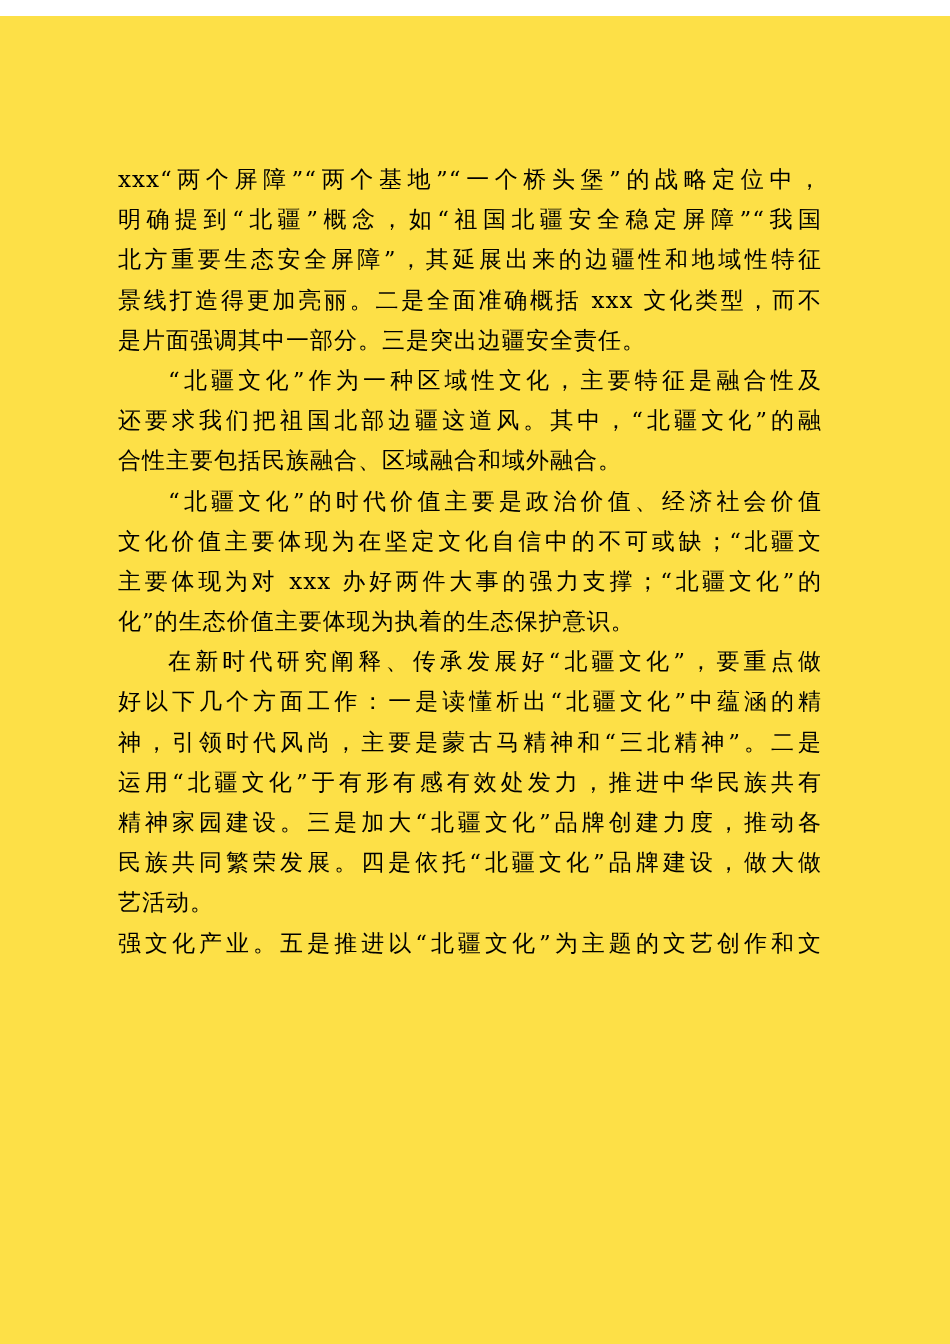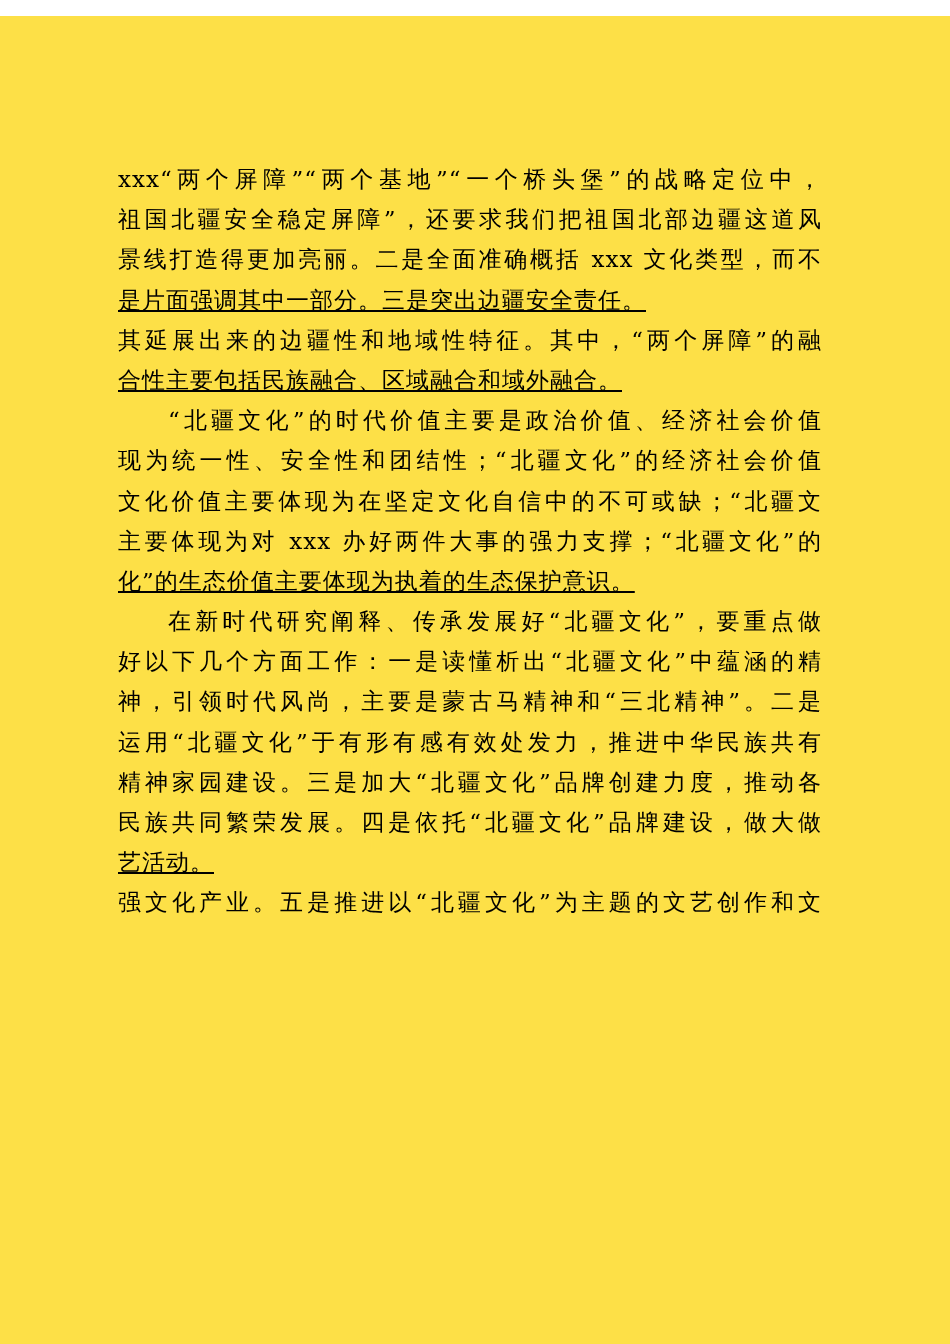--- a/index.html
+++ b/index.html
@@ -34,47 +34,47 @@
       font-family: "DejaVu Serif", "Liberation Serif", serif;
       font-size: 23px;
       color: #000000;
       white-space: nowrap;
       text-align: justify;
       text-align-last: justify;
       letter-spacing: 1px;
     }
     .line.last {
       text-align-last: left;
-      text-decoration: underline;
     }
     .line.indent {
       padding-left: 50px;
     }
   </style>
 </head>
 <body>
 
 <div class="page">
   <div class="text-block">
 
     <div>
       <span class="line">xxx“两个屏障”“两个基地”“一个桥头堡”的战略定位中，</span>
-      <span class="line">祖国北疆安全稳定屏障”，还要求我们把祖国北部边疆这道风</span>
+      <span class="line">明确提到“北疆”概念，如“祖国北疆安全稳定屏障”“我国</span>
+      <span class="line">北方重要生态安全屏障”，其延展出来的边疆性和地域性特征</span>
       <span class="line">景线打造得更加亮丽。二是全面准确概括 xxx 文化类型，而不</span>
       <span class="line last">是片面强调其中一部分。三是突出边疆安全责任。</span>
     </div>
 
     <div>
-      <span class="line">其延展出来的边疆性和地域性特征。其中，“两个屏障”的融</span>
+      <span class="line indent">“北疆文化”作为一种区域性文化，主要特征是融合性及</span>
+      <span class="line">还要求我们把祖国北部边疆这道风。其中，“北疆文化”的融</span>
       <span class="line last">合性主要包括民族融合、区域融合和域外融合。</span>
     </div>
 
     <div>
       <span class="line indent">“北疆文化”的时代价值主要是政治价值、经济社会价值</span>
-      <span class="line">现为统一性、安全性和团结性；“北疆文化”的经济社会价值</span>
       <span class="line">文化价值主要体现为在坚定文化自信中的不可或缺；“北疆文</span>
       <span class="line">主要体现为对 xxx 办好两件大事的强力支撑；“北疆文化”的</span>
       <span class="line last">化”的生态价值主要体现为执着的生态保护意识。</span>
     </div>
 
     <div>
       <span class="line indent">在新时代研究阐释、传承发展好“北疆文化”，要重点做</span>
       <span class="line">好以下几个方面工作：一是读懂析出“北疆文化”中蕴涵的精</span>
       <span class="line">神，引领时代风尚，主要是蒙古马精神和“三北精神”。二是</span>
       <span class="line">运用“北疆文化”于有形有感有效处发力，推进中华民族共有</span>

